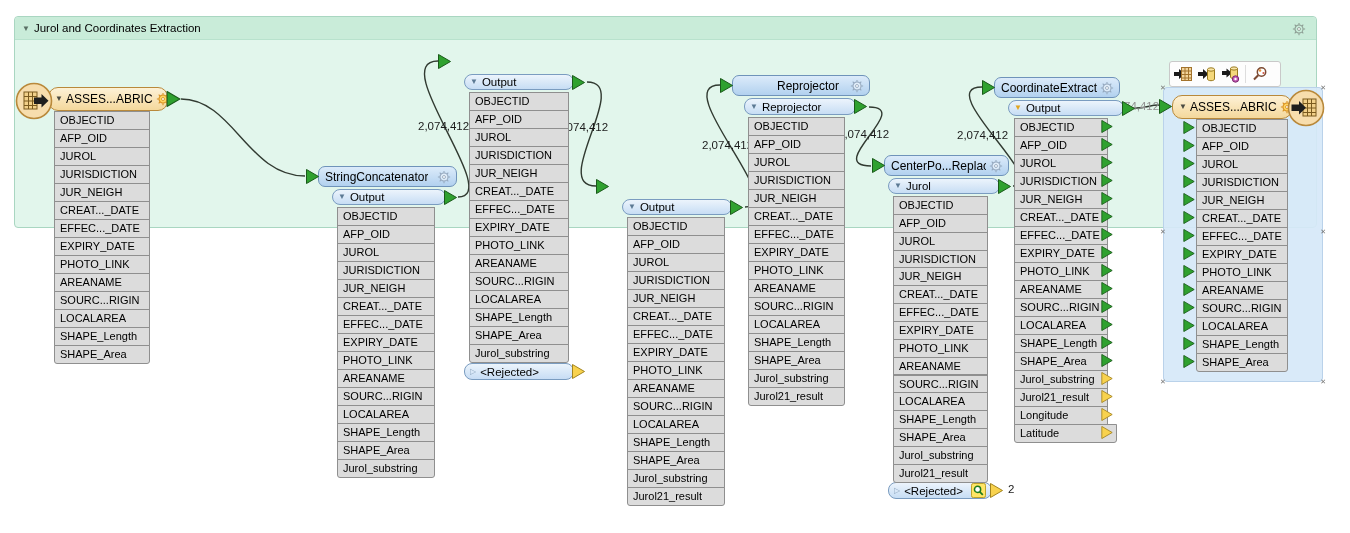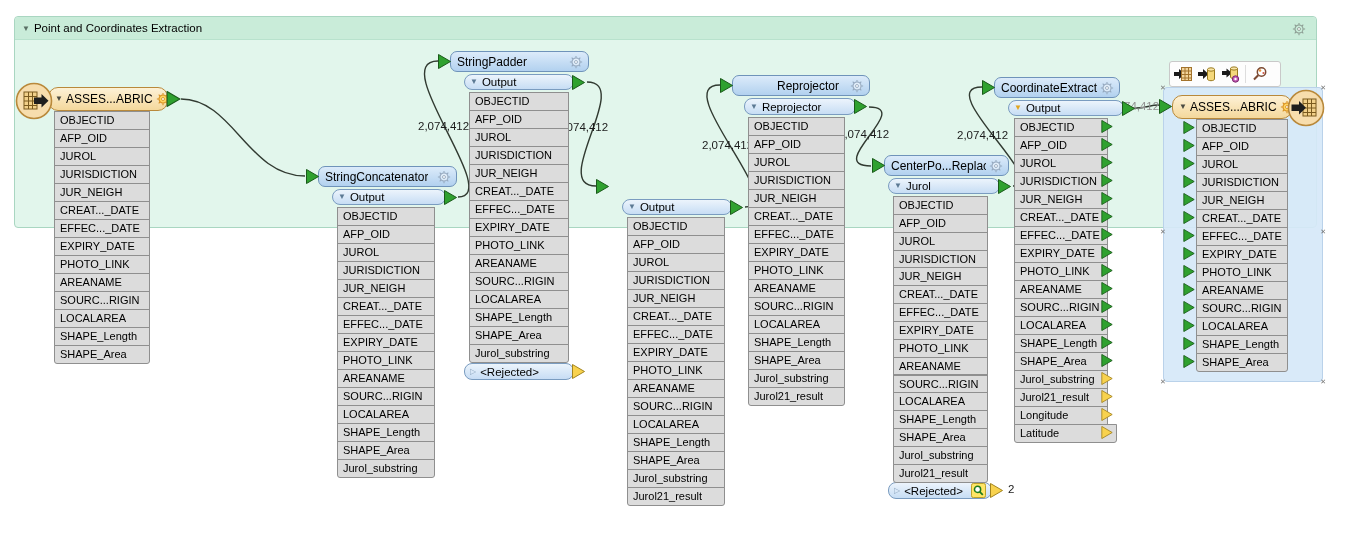--- a/index.html
+++ b/index.html
@@ -50,21 +50,21 @@
   #wtoolbar span{display:flex;}
 </style>
 </head>
 <body>
 
 <div id="canvas">
 
   <div class="bookmark">
     <div class="bm-head">
       <span class="bm-tri">▼</span>
-      <span>Point and Coordinates Extraction</span>
+      <span>Jurol and Coordinates Extraction</span>
     </div>
     <span class="bm-gear" id="bmgear"><svg width="14" height="14" viewBox="0 0 16 16">
           <circle cx="8" cy="8" r="4.6" fill="none" stroke="#8a9a90" stroke-width="1.2"></circle>
           <path d="M8 1v2.2M8 12.8V15M1 8h2.2M12.8 8H15M3.1 3.1l1.5 1.5M11.4 11.4l1.5 1.5M12.9 3.1l-1.5 1.5M4.6 11.4l-1.5 1.5" stroke="#8a9a90" stroke-width="1.2"></path>
           <circle cx="8" cy="8" r="1.7" fill="#ffffff" stroke="#8a9a90"></circle>
         </svg></span>
   </div>
 
   <svg id="edges" width="1350" height="533">
       <path d="M181,99 C233,99 248,176 305,176" fill="none" stroke="#313a31" stroke-width="1.4"></path>
@@ -199,30 +199,20 @@
       <div class="attr" style="left: 337px; top: 297px; width: 98px; height: 19px; margin-top: 0px;">CREAT..._DATE</div>
       <div class="attr" style="left: 337px; top: 315px; width: 98px; height: 19px; margin-top: 0px;">EFFEC..._DATE</div>
       <div class="attr" style="left: 337px; top: 333px; width: 98px; height: 19px; margin-top: 0px;">EXPIRY_DATE</div>
       <div class="attr" style="left: 337px; top: 351px; width: 98px; height: 19px; margin-top: 0px;">PHOTO_LINK</div>
       <div class="attr" style="left: 337px; top: 369px; width: 98px; height: 19px; margin-top: 0px;">AREANAME</div>
       <div class="attr" style="left: 337px; top: 387px; width: 98px; height: 19px; margin-top: 0px;">SOURC...RIGIN</div>
       <div class="attr" style="left: 337px; top: 405px; width: 98px; height: 19px; margin-top: 0px;">LOCALAREA</div>
       <div class="attr" style="left: 337px; top: 423px; width: 98px; height: 19px; margin-top: 0px;">SHAPE_Length</div>
       <div class="attr" style="left: 337px; top: 441px; width: 98px; height: 19px; margin-top: 0px;">SHAPE_Area</div>
       <div class="attr" style="left: 337px; top: 459px; width: 98px; height: 19px; margin-top: 0px; border-radius: 0px 0px 3px 3px;">Jurol_substring</div>
-      <div class="ttl" style="left: 450px; top: 51px; width: 139px; height: 21px;">
-        <span class="lbl">StringPadder</span>
-        <span class="gear">
-          <svg width="14" height="14" viewBox="0 0 16 16">
-            <circle cx="8" cy="8" r="4.6" fill="rgba(255,255,255,0.45)" stroke="#93a7bd" stroke-width="1.2"></circle>
-            <path d="M8 1v2.2M8 12.8V15M1 8h2.2M12.8 8H15M3.1 3.1l1.5 1.5M11.4 11.4l1.5 1.5M12.9 3.1l-1.5 1.5M4.6 11.4l-1.5 1.5" stroke="#93a7bd" stroke-width="1.2"></path>
-            <circle cx="8" cy="8" r="1.7" fill="#ffffff" stroke="#93a7bd"></circle>
-          </svg>
-        </span>
-      </div>
       <div class="parrow" style="left: 438px; top: 54px; width: 13px; height: 15px; z-index: 5;">
         <svg width="13" height="15" viewBox="0 0 13 15">
           <polygon points="0.5,0.5 12.5,7.5 0.5,14.5" fill="#2fa12f" stroke="#1a5a1a" stroke-width="1"></polygon>
         </svg>
       </div>
       <div class="port" style="left: 464px; top: 74px; width: 110px; height: 16px;">
         <span class="ptri">▼</span>
         <span>Output</span>
       </div>
       <div class="parrow" style="left: 572px; top: 75px; width: 13px; height: 15px; z-index: 5;">

